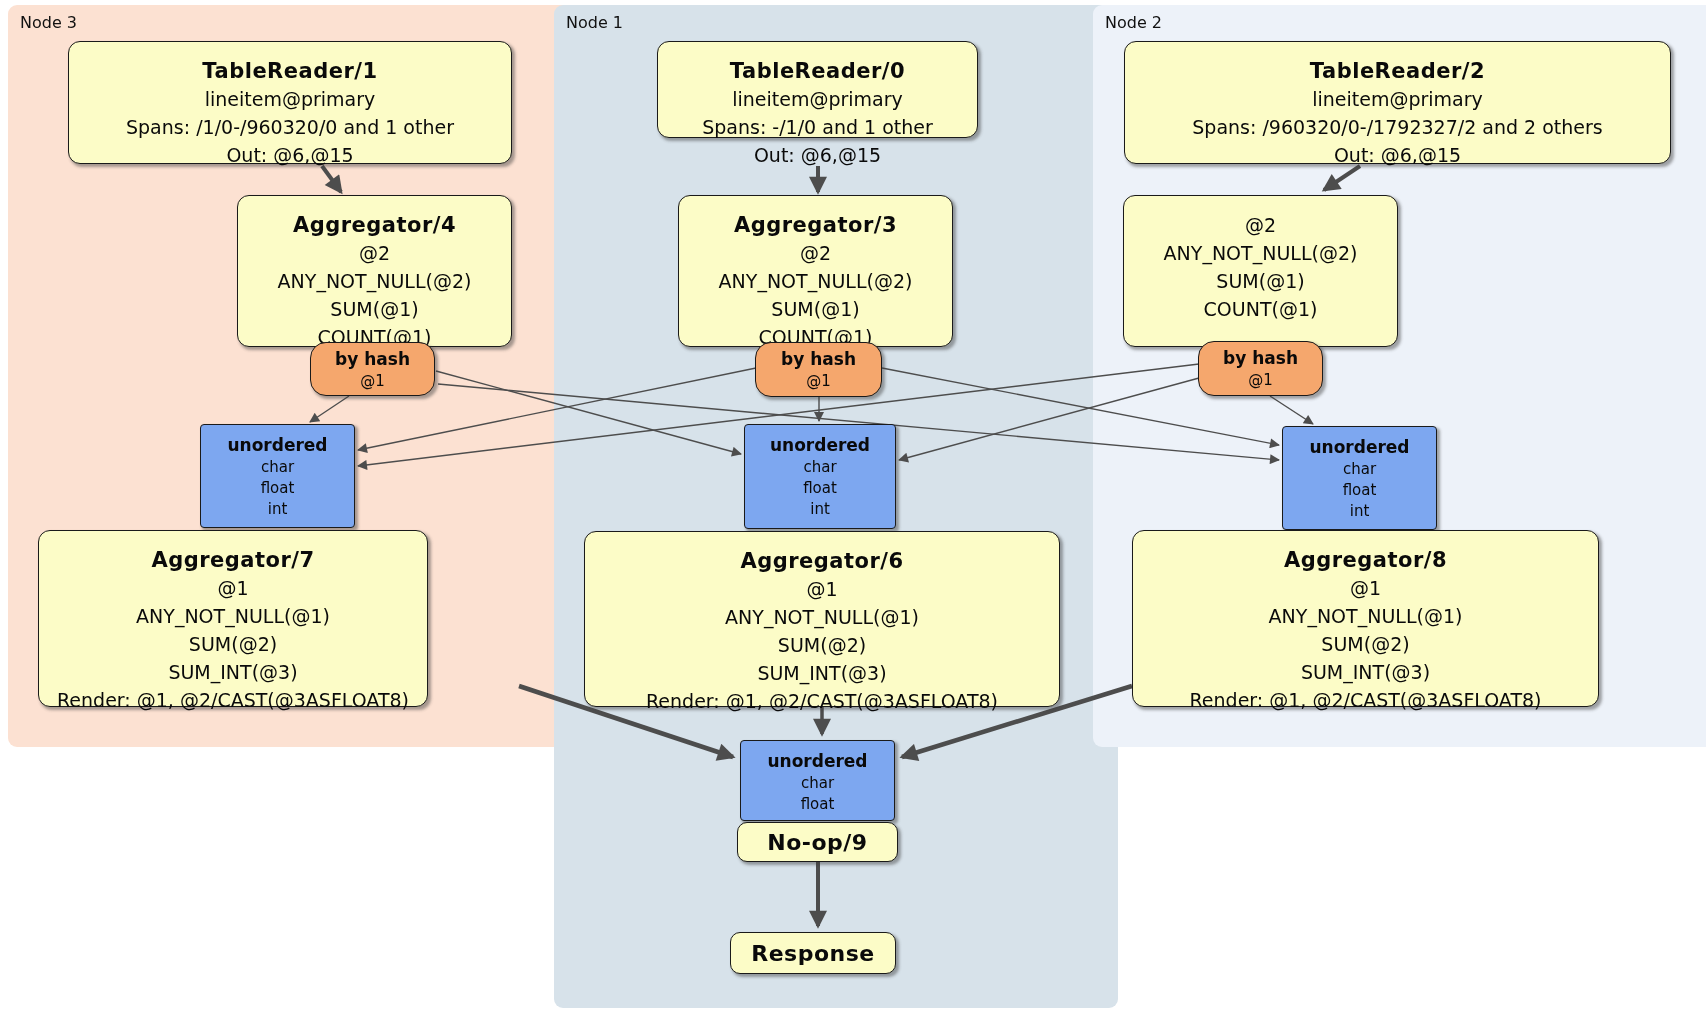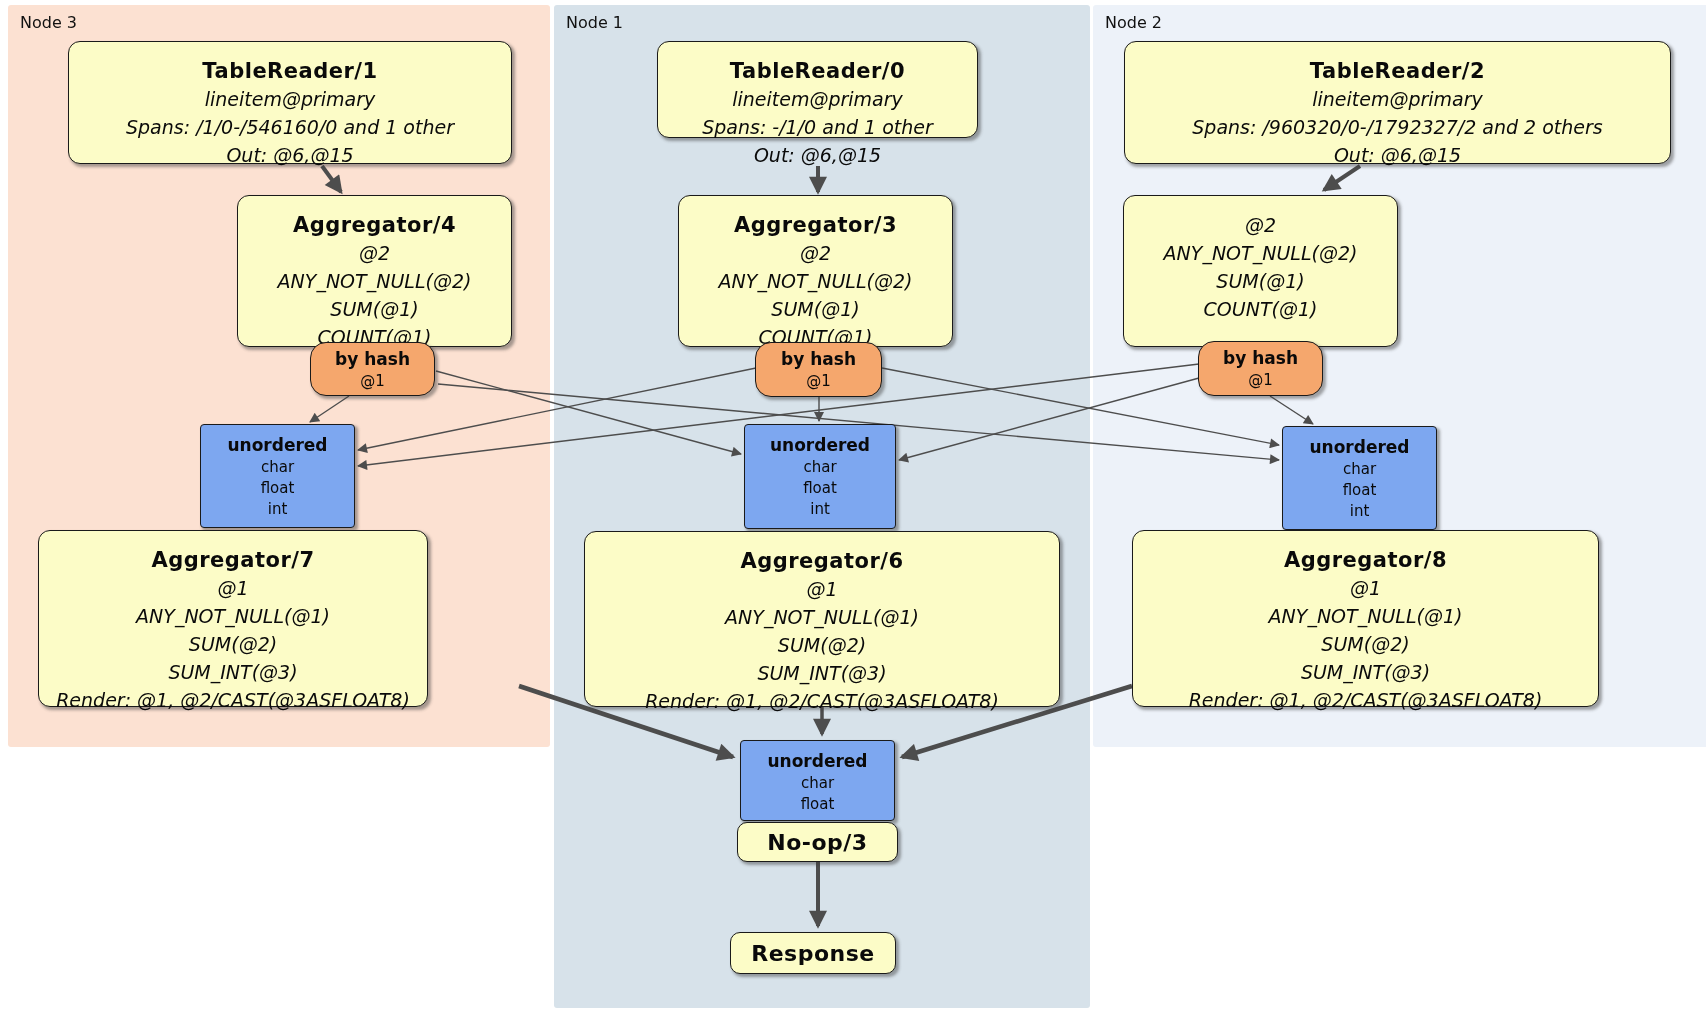--- a/index.html
+++ b/index.html
@@ -1,36 +1,36 @@
 <!DOCTYPE html>
 <html style="--panel-node3: #fce1d2; --panel-node1: #d7e2ea; --panel-node2: #edf2f9; --processor-fill: #fcfcc7; --router-fill: #f5a76d; --sync-fill: #7da7f0; --edge: #4d4d4d;"><head>
 <meta charset="utf-8">
 <style>
   html,body{margin:0;padding:0;background:#ffffff;}
   #canvas{
     position:relative;width:1706px;height:1016px;overflow:hidden;
     font-family:"DejaVu Sans","Liberation Sans",sans-serif;color:#0a0a0a;
   }
-  .panel{position:absolute;border-radius:3px;z-index:0;}
+  .panel{position:absolute;border-radius:9px;z-index:0;padding-left:28px;}
   .panel-label{position:absolute;top:8px;left:12px;font-size:16px;color:#111;}
   .node3{background:var(--panel-node3,#fce1d2);}
   .node1{background:var(--panel-node1,#d7e2ea);}
   .node2{background:var(--panel-node2,#edf2f9);}
   #edges{position:absolute;left:0;top:0;z-index:1;pointer-events:none;}
   .box{
     position:absolute;box-sizing:border-box;z-index:2;
     border:1.4px solid #1a1a1a;text-align:center;
     box-shadow:2.5px 2.5px 3px rgba(60,60,60,.45);
   }
   .proc{background:var(--processor-fill,#fcfcc7);border-radius:12px;padding-top:15px;}
   .router{background:var(--router-fill,#f5a76d);border-radius:16px;padding-top:5px;}
   .sync{background:var(--sync-fill,#7da7f0);border-radius:4px;padding-top:8px;}
   .pill{background:var(--processor-fill,#fcfcc7);border-radius:10px;display:flex;align-items:center;justify-content:center;}
   .t-big{font-size:21px;font-weight:bold;line-height:28px;letter-spacing:.5px;}
-  .l-big{font-size:19px;line-height:28px;white-space:nowrap;font-style:italic;}
+  .l-big{font-size:19px;line-height:28px;white-space:nowrap;}
   .t-sm{font-size:17px;font-weight:bold;line-height:23px;}
   .l-sm{font-size:15px;line-height:20px;}
   .sync .t-sm{line-height:24px;}
   .sync .l-sm{line-height:21px;}
   .t-pill{font-size:22px;font-weight:bold;letter-spacing:.5px;}
   line,path.edge{stroke:var(--edge,#4d4d4d);}
 </style>
 </head>
 <body>
 
@@ -71,21 +71,21 @@
     <line x1="819" y1="397" x2="819" y2="421" stroke-width="1.4" marker-end="url(#ah-thin)"></line>
     <line x1="882" y1="368" x2="1279" y2="445" stroke-width="1.4" marker-end="url(#ah-thin)"></line>
     <line x1="1199" y1="364" x2="358" y2="466" stroke-width="1.4" marker-end="url(#ah-thin)"></line>
     <line x1="1199" y1="378" x2="899" y2="460" stroke-width="1.4" marker-end="url(#ah-thin)"></line>
     <line x1="1270" y1="396" x2="1313" y2="424" stroke-width="1.4" marker-end="url(#ah-thin)"></line>
   </svg>
 
   <div class="box proc" style="left:68px;top:41px;width:444px;height:123px;">
     <div class="t-big">TableReader/1</div>
     <div class="l-big">lineitem@primary</div>
-    <div class="l-big">Spans: /1/0-/546160/0 and 1 other</div>
+    <div class="l-big">Spans: /1/0-/960320/0 and 1 other</div>
     <div class="l-big">Out: @6,@15</div>
   </div>
   <div class="box proc" style="left:657px;top:41px;width:321px;height:97px;">
     <div class="t-big">TableReader/0</div>
     <div class="l-big">lineitem@primary</div>
     <div class="l-big">Spans: -/1/0 and 1 other</div>
     <div class="l-big">Out: @6,@15</div>
   </div>
   <div class="box proc" style="left:1124px;top:41px;width:547px;height:123px;">
     <div class="t-big">TableReader/2</div>
@@ -171,19 +171,19 @@
     <div class="l-big">SUM_INT(@3)</div>
     <div class="l-big">Render: @1, @2/CAST(@3ASFLOAT8)</div>
   </div>
 
   <div class="box sync" style="left:740px;top:740px;width:155px;height:81px;">
     <div class="t-sm">unordered</div>
     <div class="l-sm">char</div>
     <div class="l-sm">float</div>
   </div>
   <div class="box pill" style="left:737px;top:822px;width:161px;height:40px;">
-    <div class="t-pill">No-op/3</div>
+    <div class="t-pill">No-op/9</div>
   </div>
   <div class="box pill" style="left:730px;top:932px;width:166px;height:42px;">
     <div class="t-pill">Response</div>
   </div>
 
 </div>
 
 </body></html>

